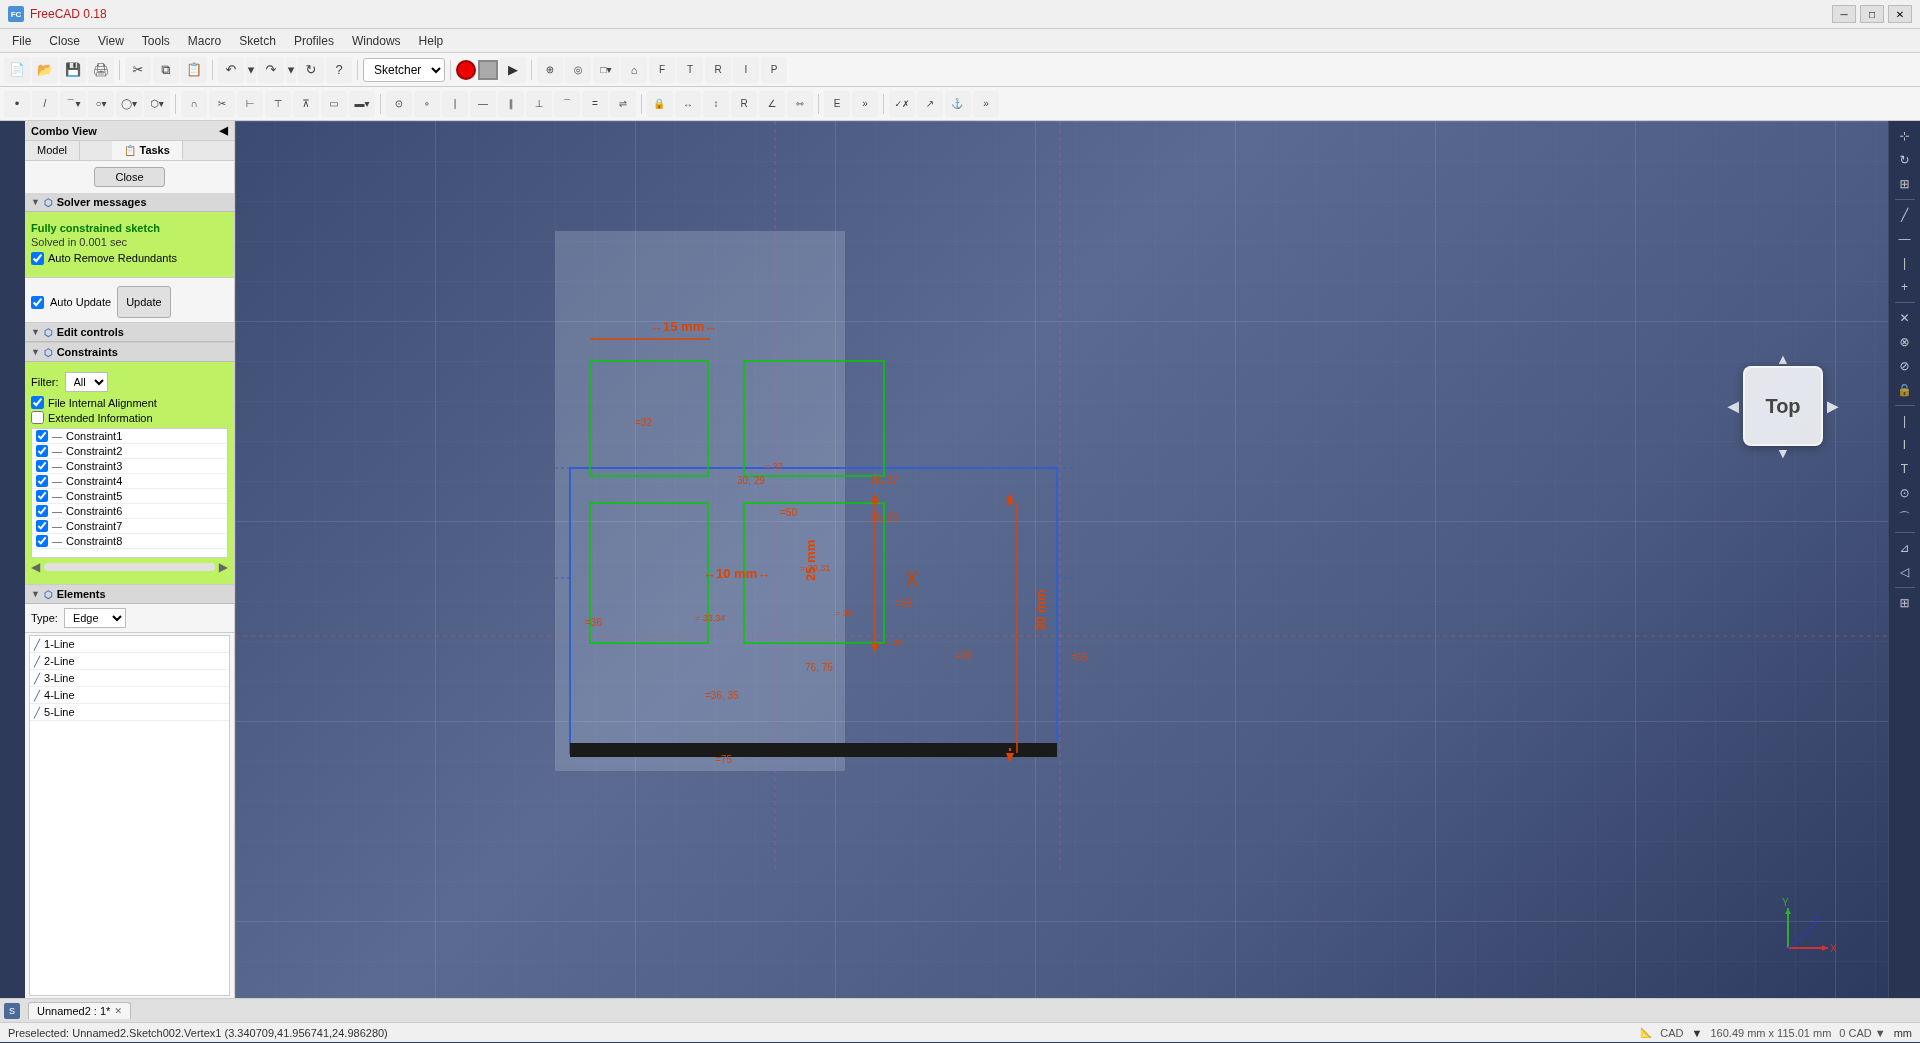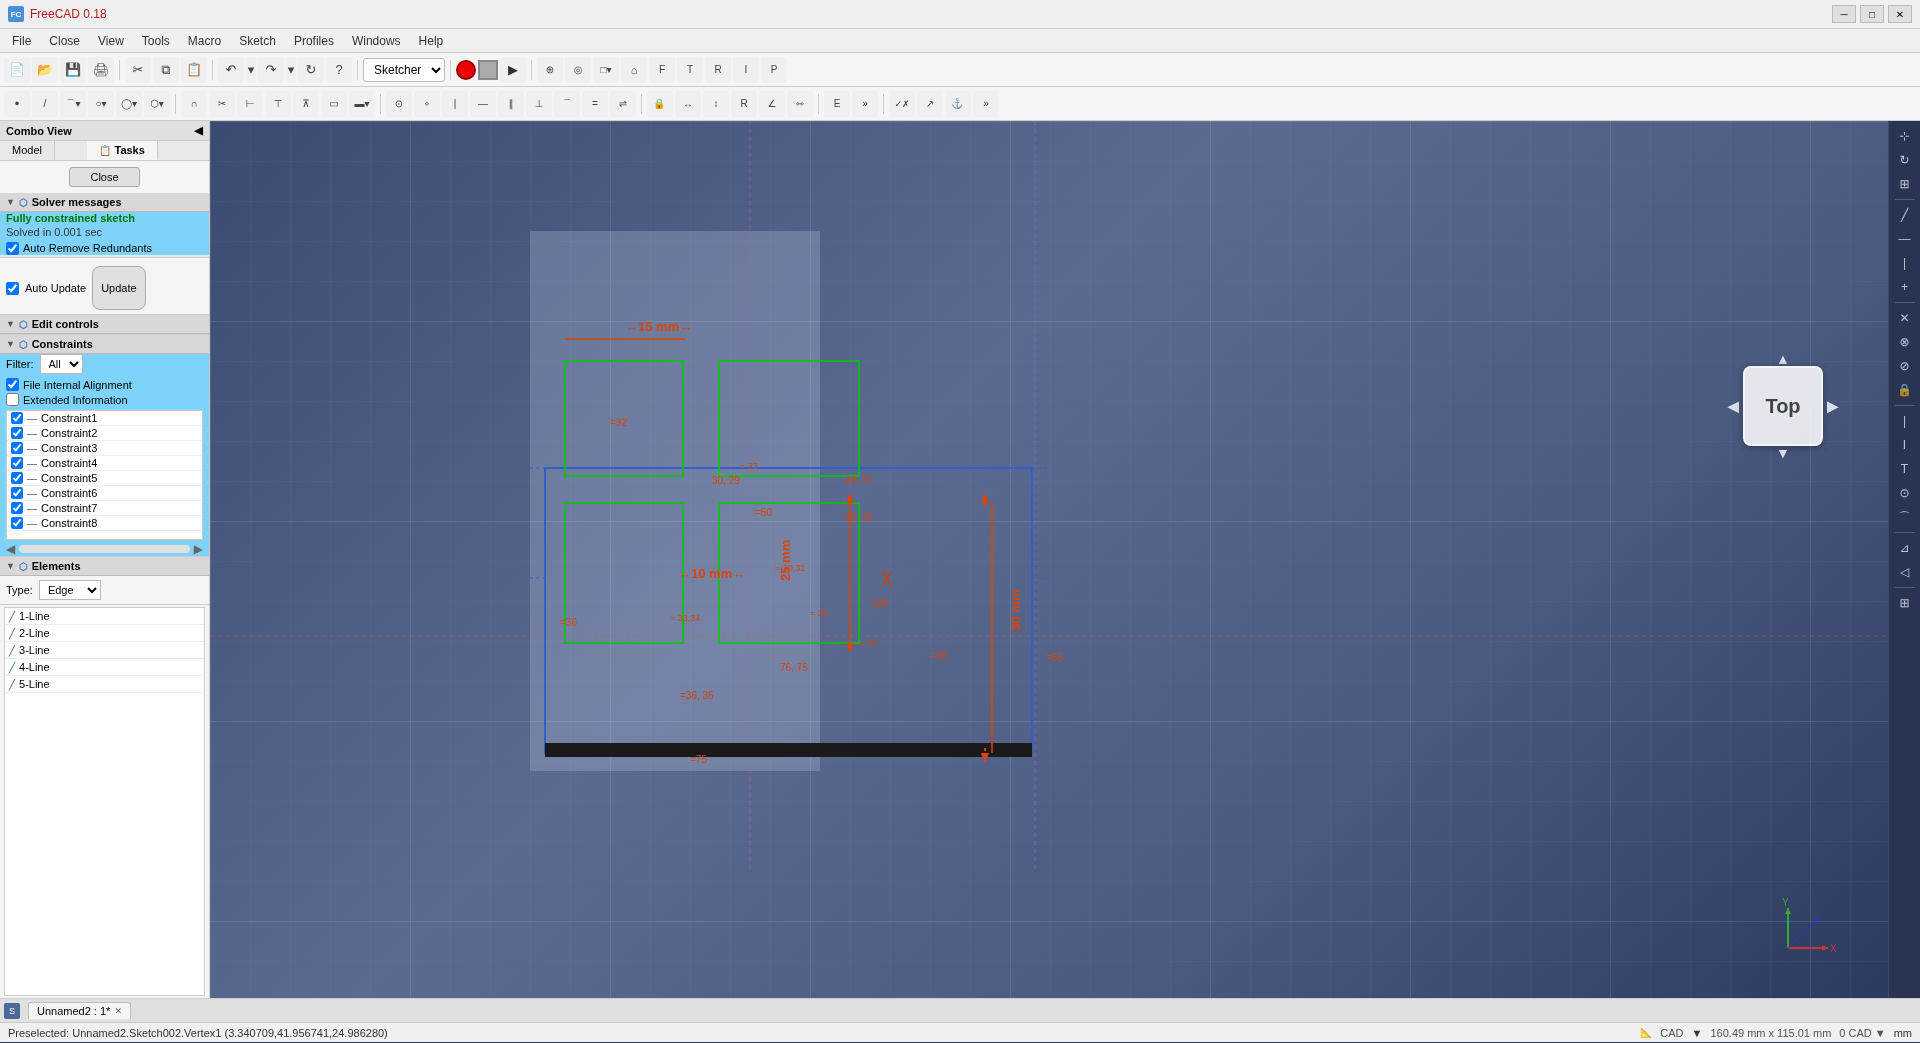--- a/index.html
+++ b/index.html
@@ -136,44 +136,44 @@
     .panel-section-header {
       display: flex; align-items: center;
       padding: 3px 6px;
       font-size: 11px;
       font-weight: bold;
       cursor: pointer;
       background: #d8d8d8;
       border-bottom: 1px solid #bbb;
     }
     .panel-section-header .section-icon { color: #555; margin-right: 4px; font-size: 9px; }
-    .panel-content { padding: 0 6px; background: #7dd3fc; }
+    .panel-content { padding: 10px 6px; background: #bef264; }
 
     .close-btn-panel {
       display: block;
       margin: 6px auto;
       padding: 3px 20px;
       background: #e0e0e0;
       border: 1px solid #aaa;
       border-radius: 3px;
       cursor: pointer;
       font-size: 11px;
     }
 
     .solver-msg-green { color: #007700; font-size: 11px; font-weight: bold; margin-bottom: 2px; }
     .solver-msg-sub { color: #333; font-size: 11px; margin-bottom: 4px; }
     .checkbox-row { display: flex; gap: 4px; font-size: 11px; margin-bottom: 2px; }
     .checkbox-row input[type=checkbox] { width: 13px; height: 13px; }
 
     .auto-update-row { display: flex; align-items: center; gap: 6px; font-size: 11px; margin-top: 4px; }
     .update-btn {
-      padding: 15px 8px;
+      padding: 9px 8px;
       background: #e0e0e0;
       border: 1px solid #aaa;
-      border-radius: 8px;
+      border-radius: 3px;
       cursor: pointer;
       font-size: 11px;
     }
 
     .filter-row { display: flex; align-items: center; gap: 6px; font-size: 11px; margin-bottom: 4px; }
     .filter-select { height: 20px; font-size: 11px; padding: 0 4px; border: 1px solid #bbb; background: white; }
     .hide-alignment-row, .extended-info-row { display: flex; align-items: center; gap: 4px; font-size: 11px; margin-bottom: 2px; }
 
     .constraint-list {
       height: 130px;
@@ -413,21 +413,21 @@
   <div class="toolbar-separator"></div>
   <div class="toolbar-btn" style="font-size:10px">E</div>
   <div class="toolbar-btn" style="font-size:10px">»</div>
   <div class="toolbar-separator"></div>
   <div class="toolbar-btn" style="font-size:9px">✓✗</div>
   <div class="toolbar-btn" style="font-size:10px">↗</div>
   <div class="toolbar-btn" style="font-size:10px">⚓</div>
   <div class="toolbar-btn" style="font-size:10px">»</div>
 </div>
 
-<div id="main-layout" style="height: calc(1043px - 30px - 24px - 34px - 34px - 24px - 20px); display:flex;">
+<div id="main-layout" style="height: calc(1043px - 30px - 24px - 34px - 34px - 24px - 20px); display:flex;margin-left:25px;">
 
   <div id="left-panel">
     <div id="combo-view-header">
       <span>Combo View</span>
       <span>◀</span>
     </div>
     <div id="tabs-row">
       <div class="tab-btn">Model</div>
       <div class="tab-btn active">
         <span style="font-size:10px">📋</span> <span>Tasks</span>

